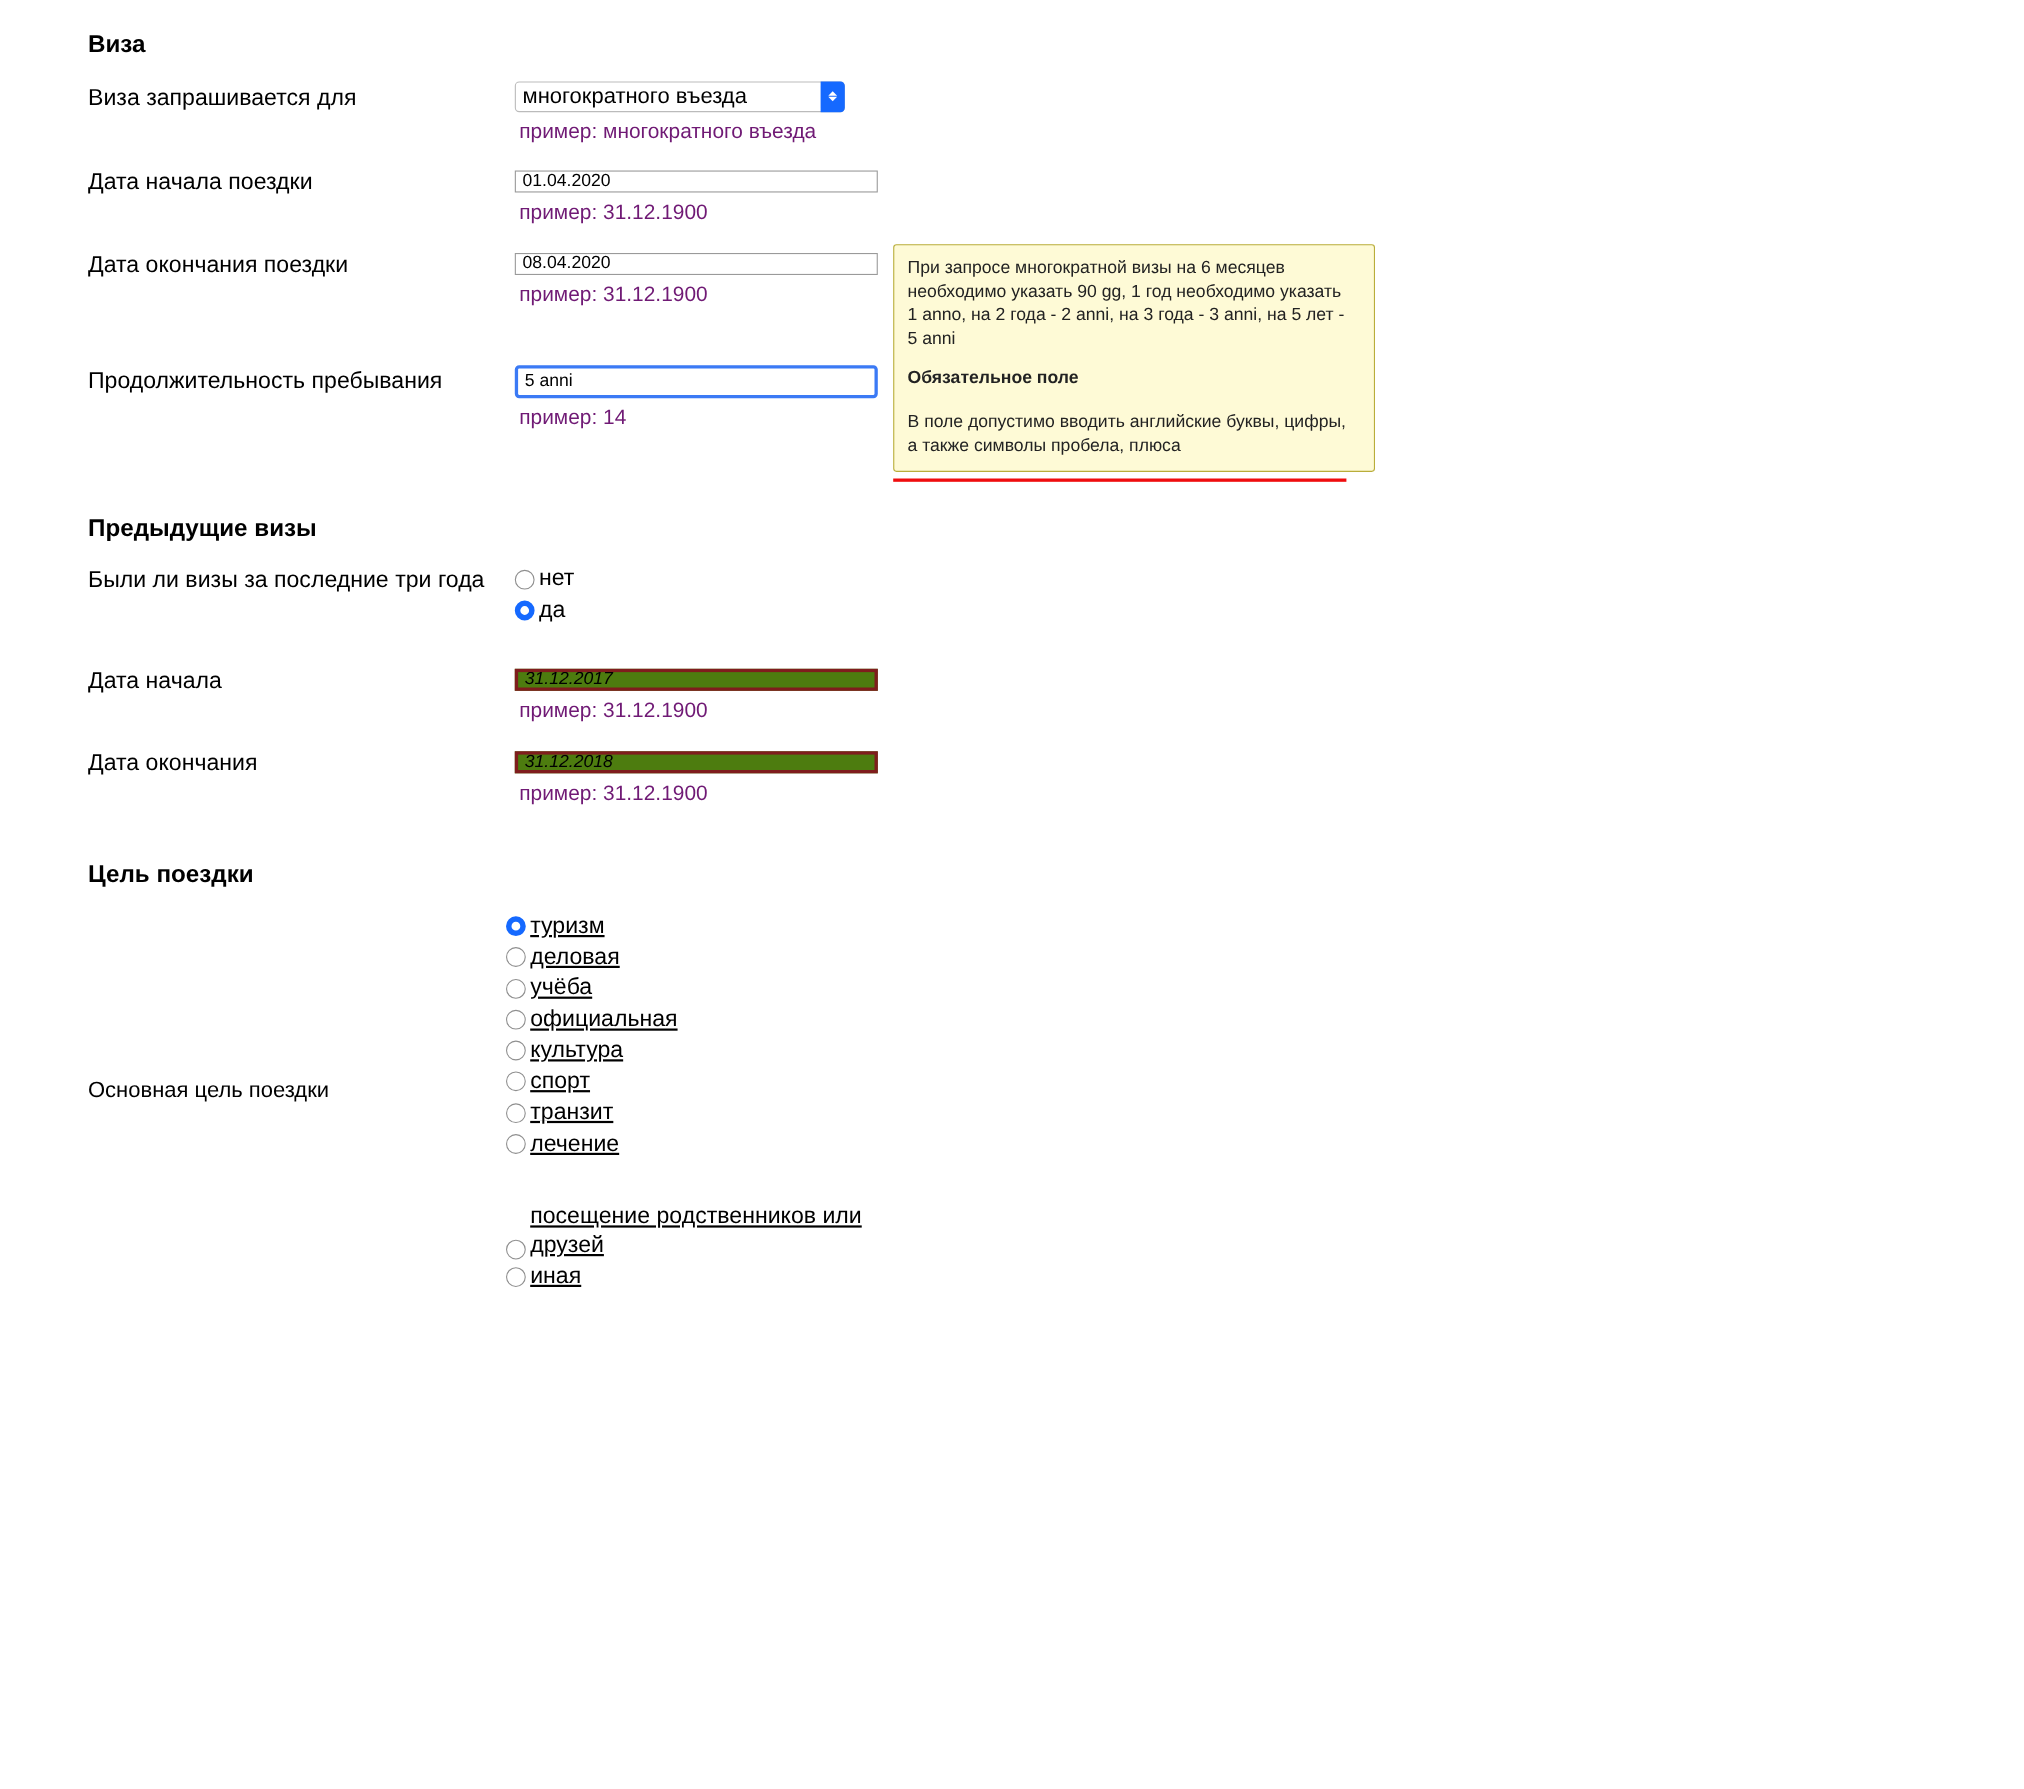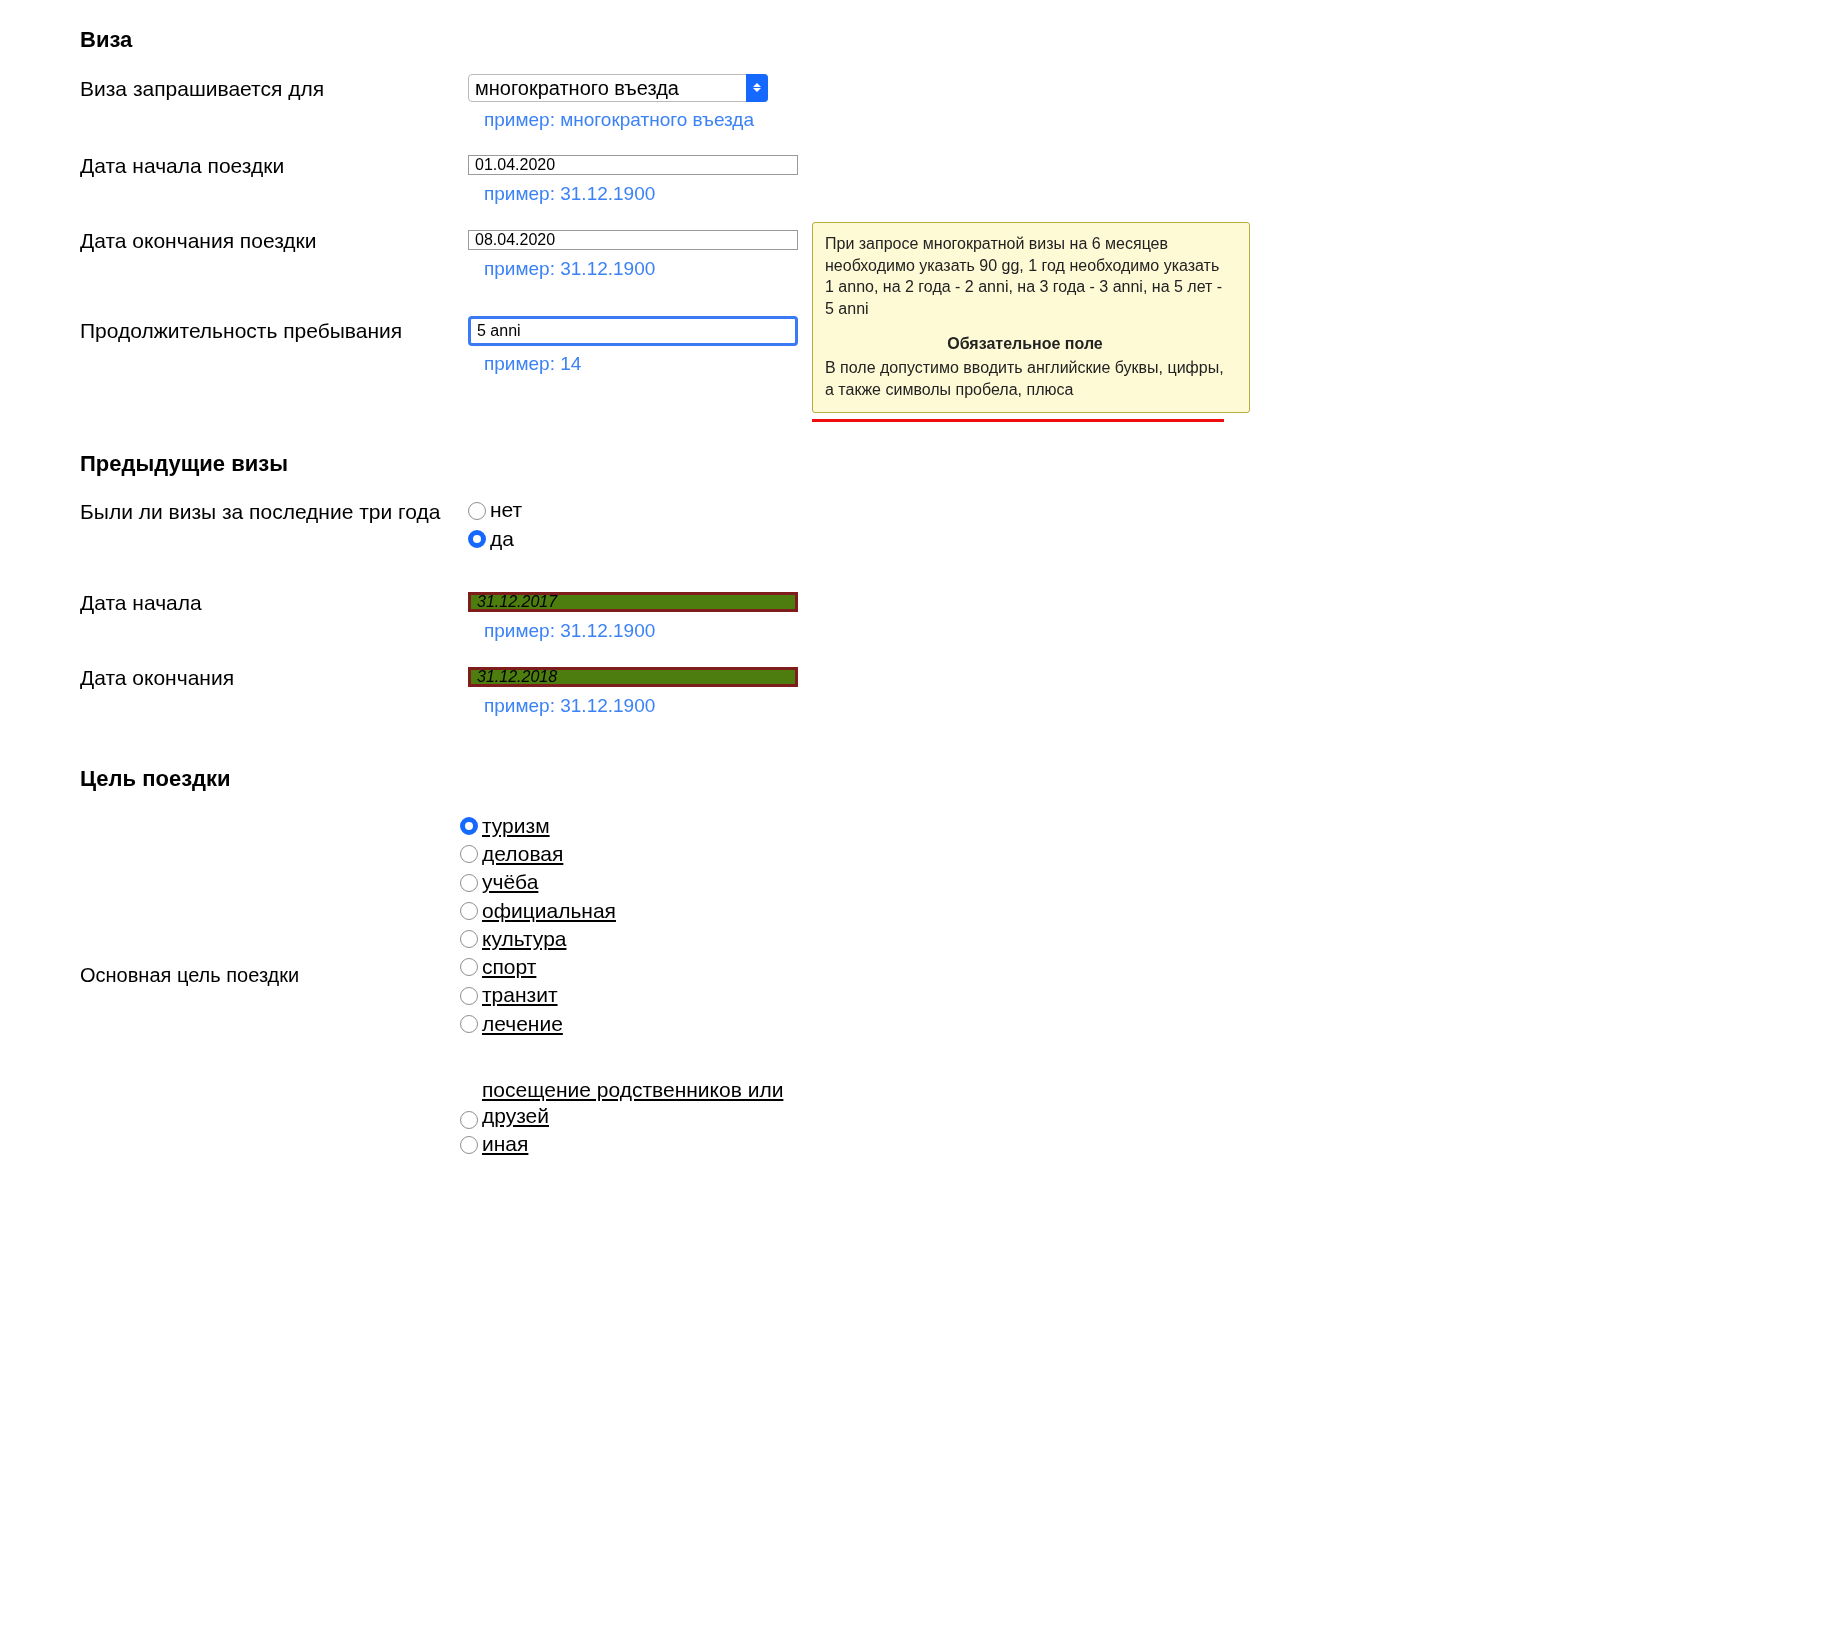--- a/index.html
+++ b/index.html
@@ -27,23 +27,23 @@
     flex-shrink:0;
     font-size:21px;
     padding-top:2px;
     padding-right:8px;
   }
   .ctrl-col{
     width:330px;
     flex-shrink:0;
   }
   .hint{
-    color:#3b82f6;
+    color:#701a75;
     font-size:19px;
-    margin:6px 0 14px 16px;
+    margin:6px 0 14px 4px;
   }
   .select-wrap{
     position:relative;
     display:inline-block;
     width:300px;
   }
   select.native{
     width:100%;
     height:28px;
     font-size:20px;
@@ -122,22 +122,21 @@
     border-radius:3px;
     padding:10px 24px 12px 12px;
     font-size:16px;
     line-height:1.35;
     color:#222;
   }
   .tip-card .req{
     font-weight:bold;
     display:block;
     margin-top:14px;
-    margin-bottom:2px;
-    text-align:center;
+    margin-bottom:18px;
   }
   .tip-rule{
     height:3px;
     background:#ef0d0e;
     margin-top:6px;
     width:412px;
   }
   .tip-wrap{
     margin-left:14px;
     margin-top:-4px;

